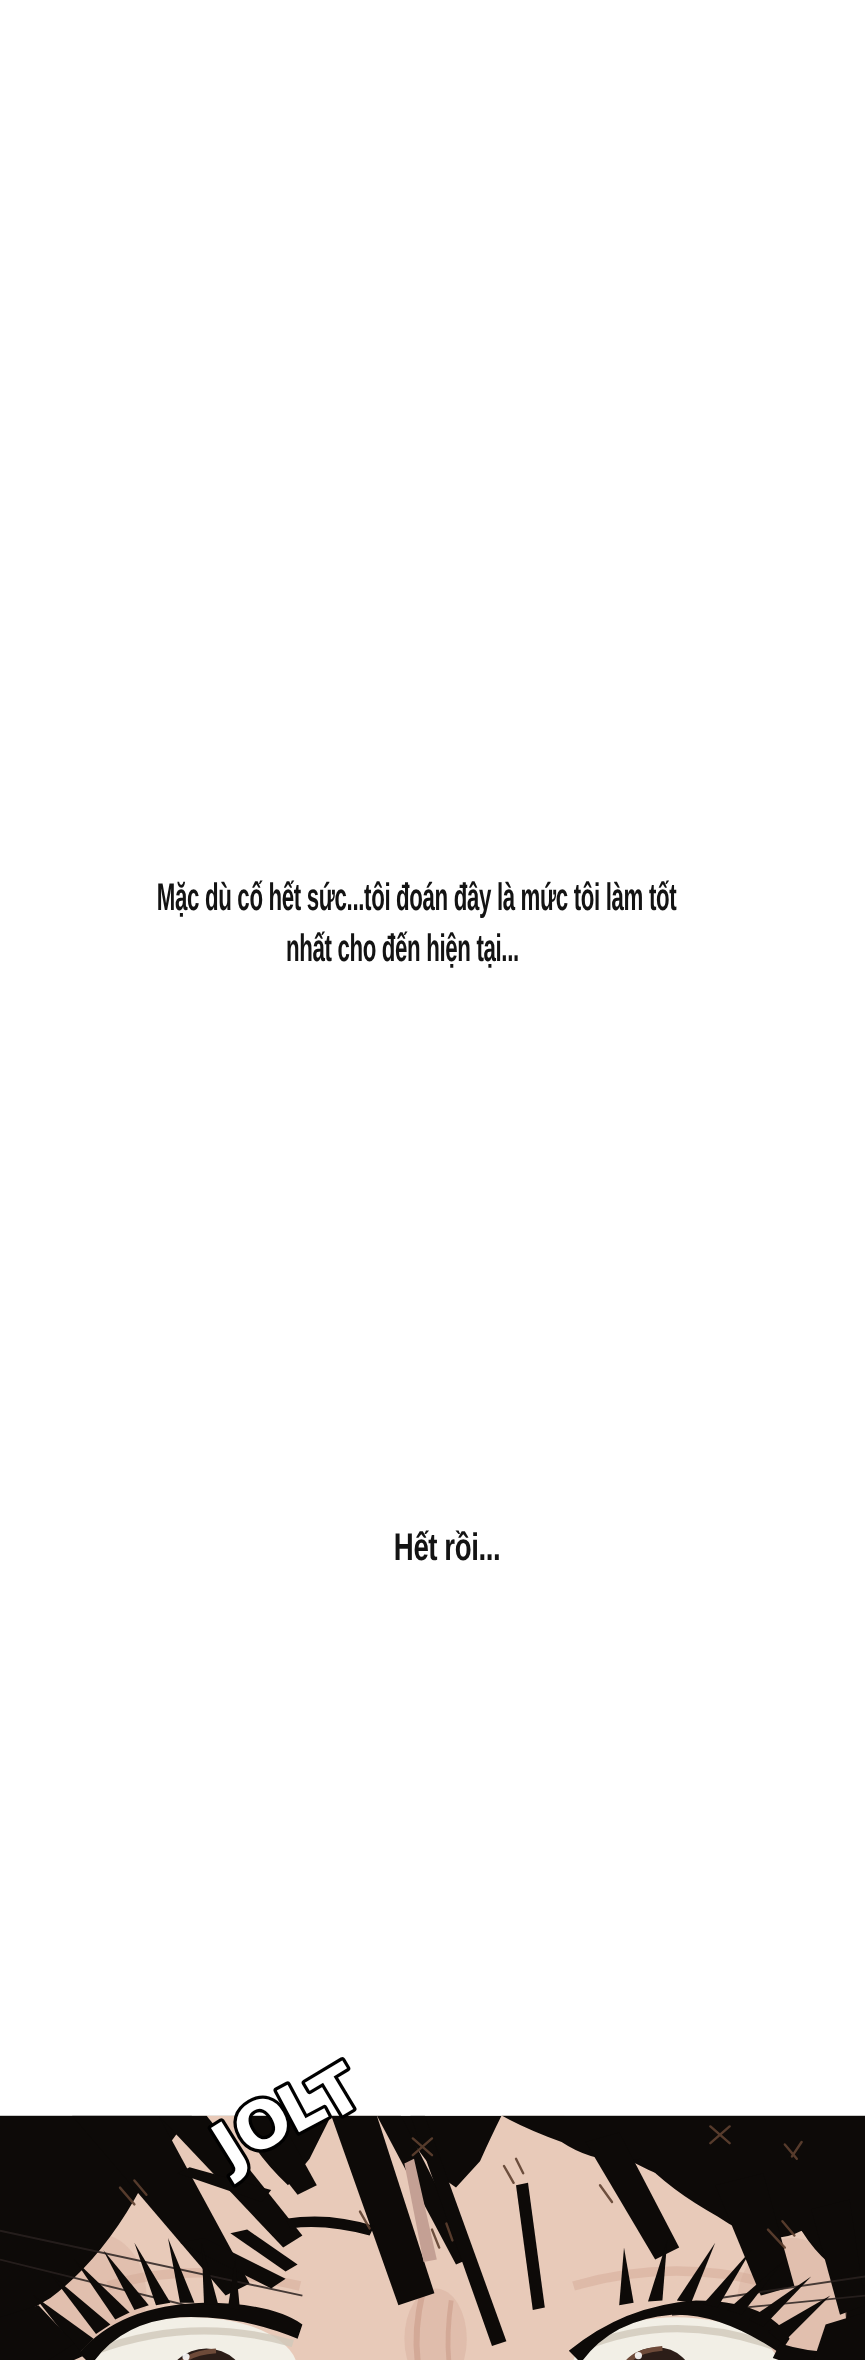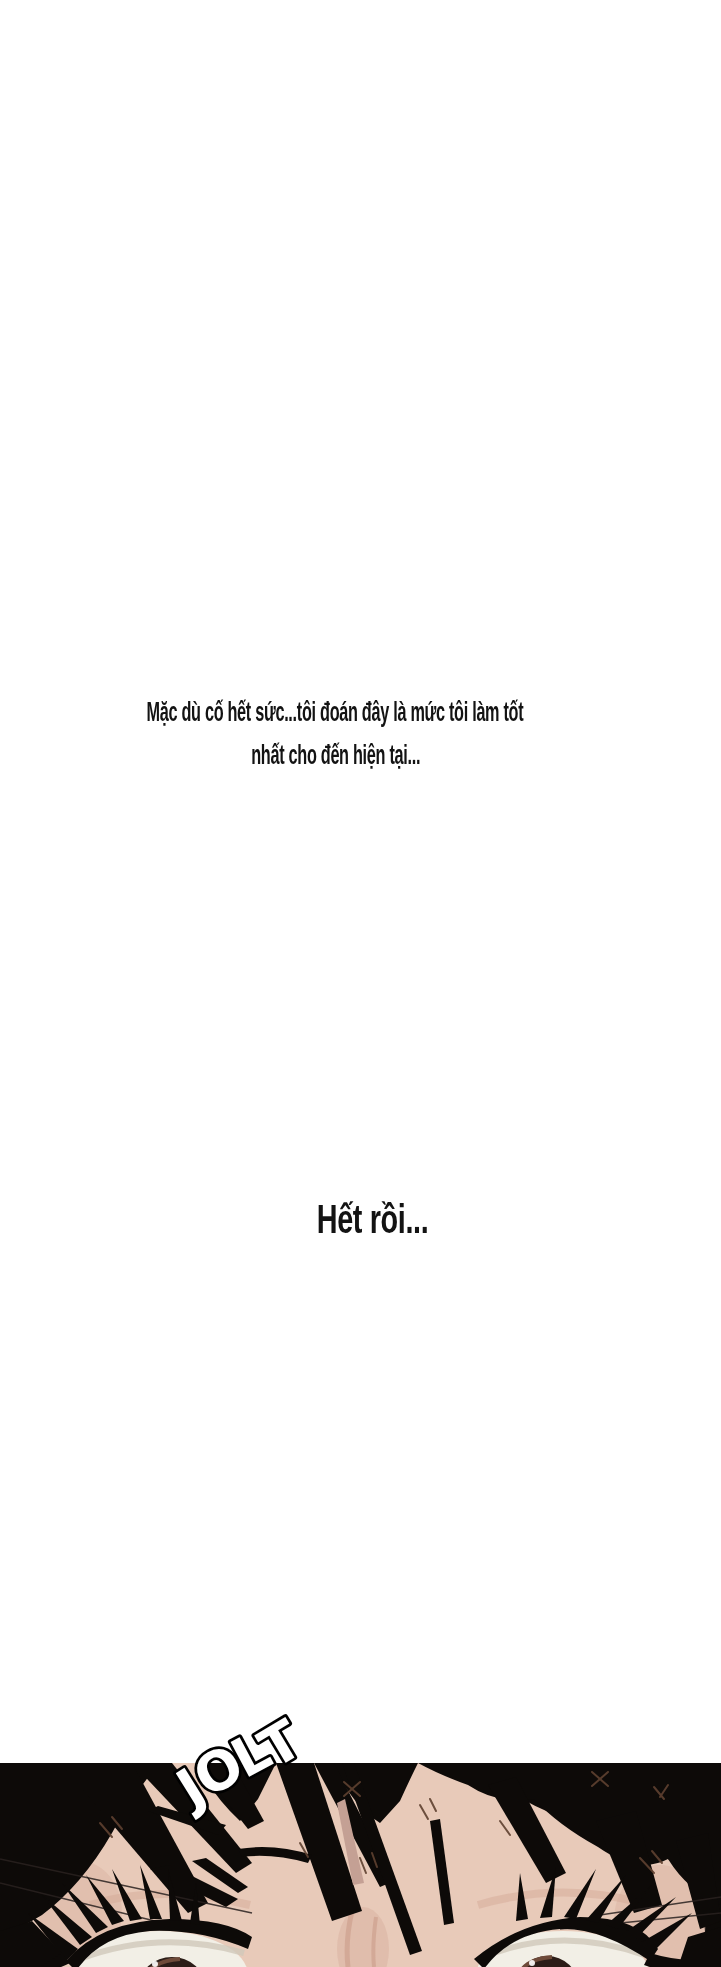--- a/index.html
+++ b/index.html
@@ -19,24 +19,24 @@
   }
   .nar-in{
     display:inline-block;
     white-space:pre;
     letter-spacing:-.5px;
     transform:translateX(var(--ox,0)) scaleX(var(--scx,.7));
     transform-origin:center top;
   }
   #nar1{top:252px;font-size:38px;line-height:44px;}
   #nar1 .nar-in{--ox:-8px;--scx:.66;}
-  #nar2{top:690px;font-size:28px;line-height:43px;}
+  #nar2{top:726px;font-size:32px;line-height:43px;}
   #nar2 .l1{--ox:-26px;--scx:.58;}
   #nar2 .l2{--ox:-25px;--scx:.58;}
-  #nar3{top:1196px;font-size:40px;line-height:46px;}
+  #nar3{top:1266px;font-size:32px;line-height:46px;}
   #nar3 .nar-in{--ox:12px;--scx:.72;}
   #sfx-jolt{
     position:absolute;left:150px;top:1692px;width:200px;height:170px;
     z-index:3;
   }
   #sfx-jolt text{
     font-family:"DejaVu Sans","Liberation Sans",sans-serif;
     font-weight:700;font-size:54px;
     paint-order:stroke;
     stroke-linejoin:round;

